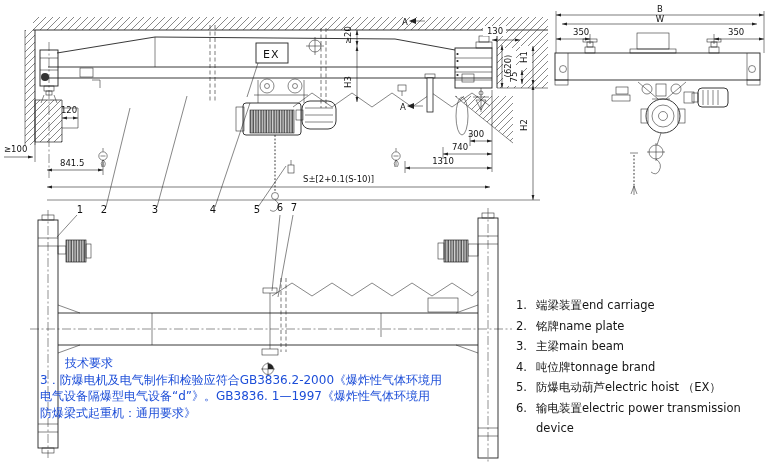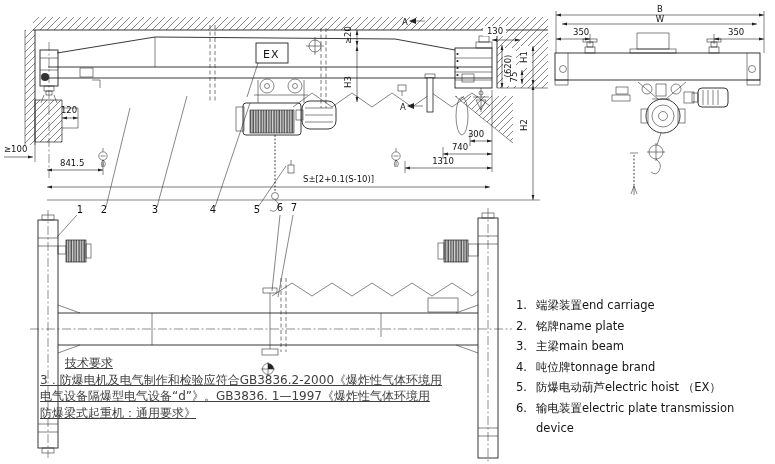--- a/index.html
+++ b/index.html
@@ -9,21 +9,21 @@
   .s  {stroke:#222;fill:none;stroke-width:0.9;}
   .s2 {stroke:#222;fill:none;stroke-width:0.55;}
   .cl {stroke:#222;fill:none;stroke-width:0.5;stroke-dasharray:9 2.5 2 2.5;}
   .dsh{stroke:#222;fill:none;stroke-width:0.6;stroke-dasharray:4 2.5;}
   .chn{stroke:#222;fill:none;stroke-width:0.9;stroke-dasharray:1.8 1.8;}
   .dim{stroke:#222;fill:none;stroke-width:0.6;marker-start:url(#arr);marker-end:url(#arr);}
   .dimr{stroke:#222;fill:none;stroke-width:0.6;marker-end:url(#arr);}
   .dt {font-size:8.5px;fill:#111;}
   .co {font-size:10px;fill:#111;}
   .ex {font-size:11px;fill:#111;letter-spacing:1px;}
-  .notes{position:absolute;left:40px;top:355px;width:492px;font-size:12px;line-height:16.5px;color:#404040;text-decoration:underline;}
+  .notes{position:absolute;left:40px;top:355px;width:492px;font-size:12px;line-height:16.5px;color:#1d4ed8;}
   .notes .title{margin-left:25px;}
   .legend{position:absolute;left:516px;top:295px;width:259px;font-size:11.5px;line-height:20.5px;color:#151515;}
   .leg-row{display:flex;}
   .leg-num{width:20px;flex:none;}
 </style>
 </head>
 <body>
 
 <div class="canvas">
 <svg width="775" height="464" viewBox="0 0 775 464">
@@ -378,16 +378,16 @@
   <div class="leg-row">
     <span class="leg-num">4.</span>
     <span>吨位牌tonnage brand</span>
   </div>
   <div class="leg-row">
     <span class="leg-num">5.</span>
     <span>防爆电动葫芦electric hoist （EX）</span>
   </div>
   <div class="leg-row">
     <span class="leg-num">6.</span>
-    <span>输电装置electric plate transmission device</span>
+    <span>输电装置electric power transmission device</span>
   </div>
 </div>
 </div>
 
 </body></html>

